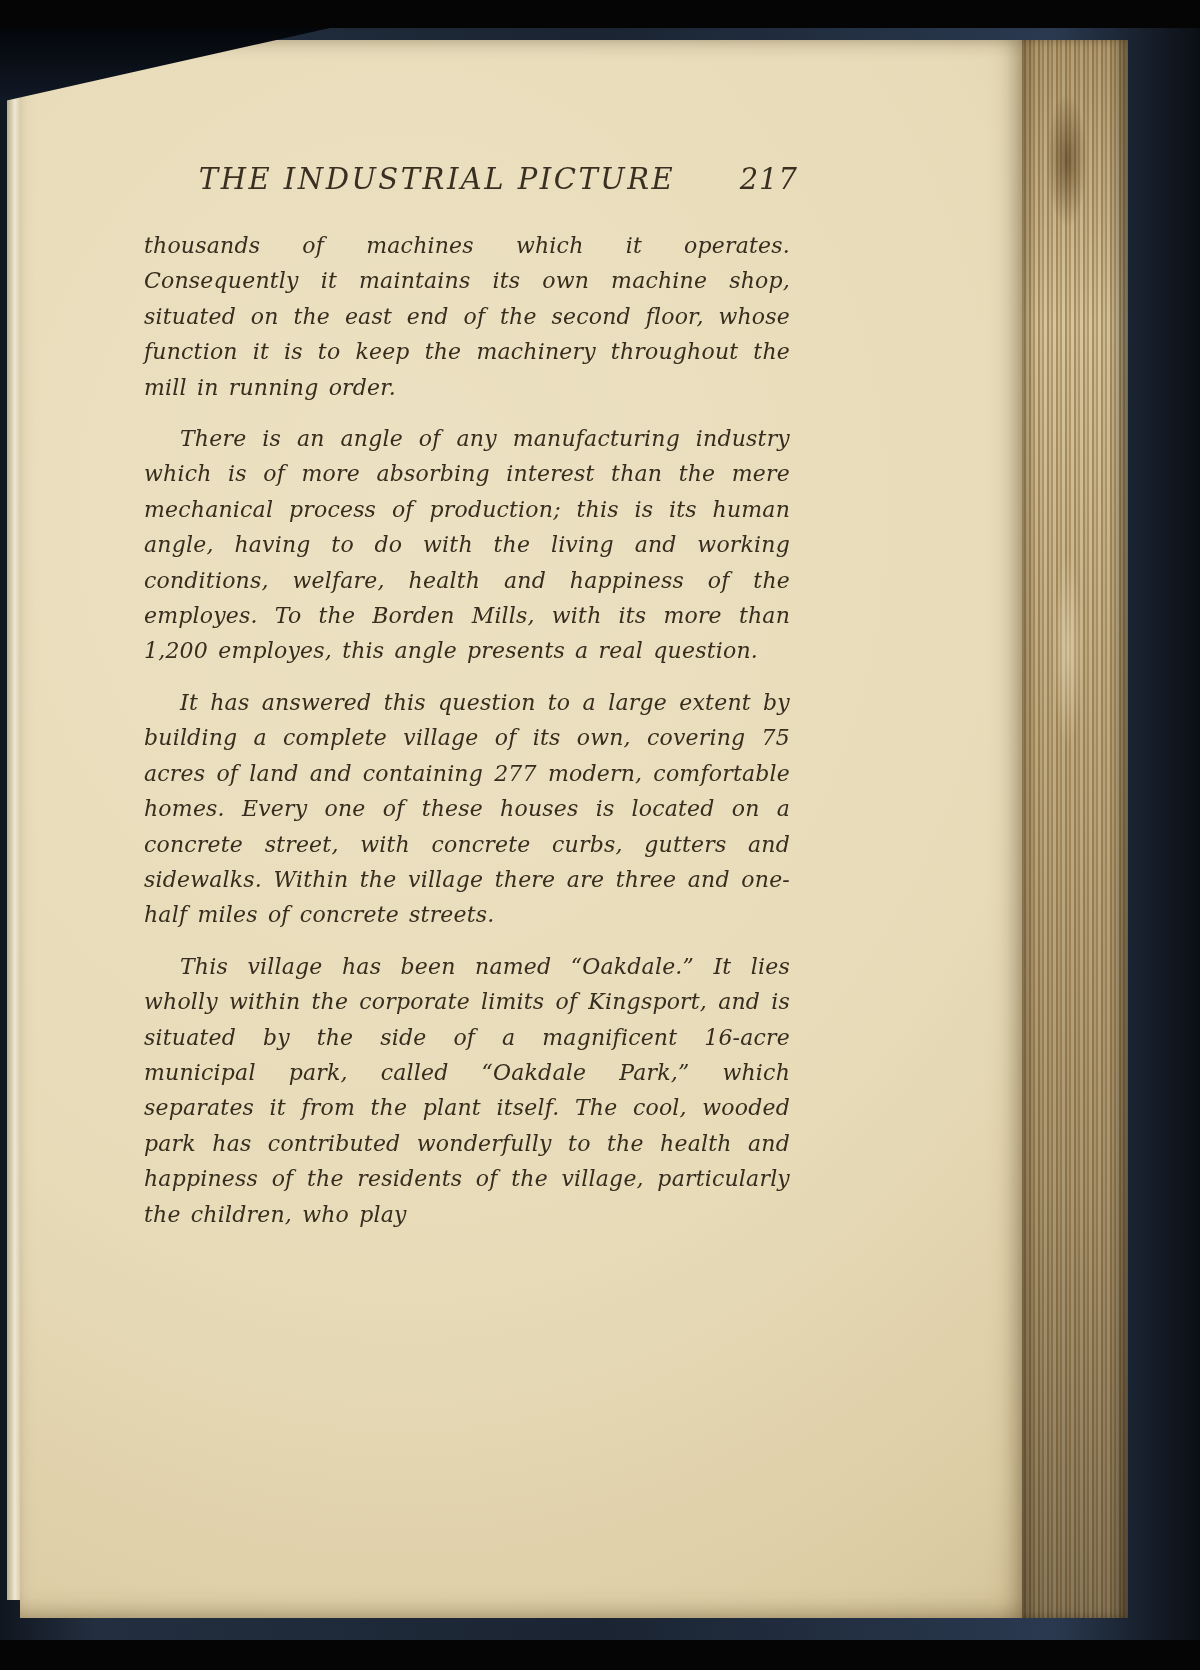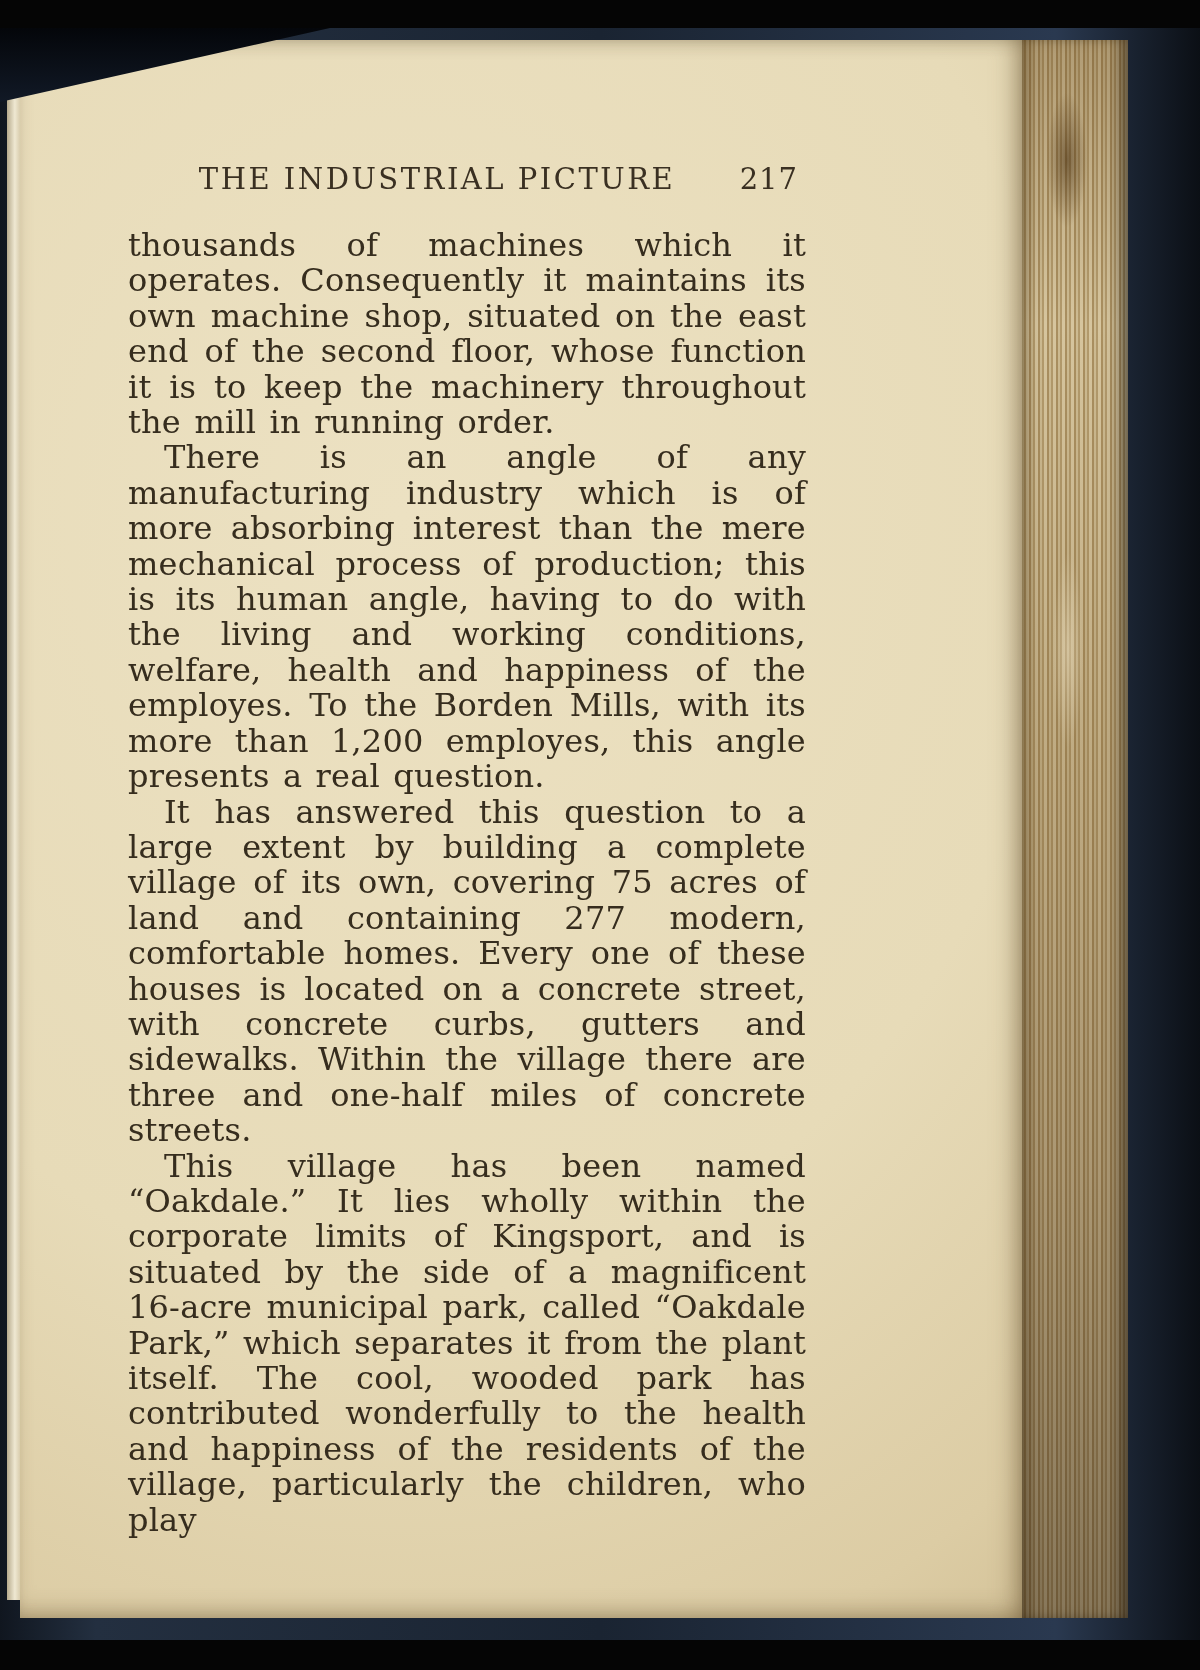--- a/index.html
+++ b/index.html
@@ -7,20 +7,21 @@
     padding: 0;
     background: #060606;
   }
   .scene {
     position: relative;
     width: 1200px;
     height: 1670px;
     overflow: hidden;
     background: #060606;
     font-family: "DejaVu Serif", "Liberation Serif", serif;
+    font-style: italic;
   }
   
   .cover {
     position: absolute;
     left: 0;
     top: 26px;
     width: 1200px;
     height: 1616px;
     background: linear-gradient(90deg, #10161f 0%, #232f40 8%, #1a2432 50%, #2a3950 88%, #0b0f15 100%);
   }
@@ -129,22 +130,22 @@
   .running-title {
     padding-right: 60px;
   }
   .page-number {
     position: absolute;
     right: 8px;
     top: 0;
     letter-spacing: 1px;
   }
   .body-text p {
-    margin: 0;
-    font-size: 32px;
+    margin: 16px;
+    font-size: 22px;
     line-height: 35.4px;
     text-align: justify;
     text-indent: 36px;
     word-spacing: 3px;
     letter-spacing: 0.2px;
   }
   .body-text p.first {
     text-indent: 0;
   }
 </style>

